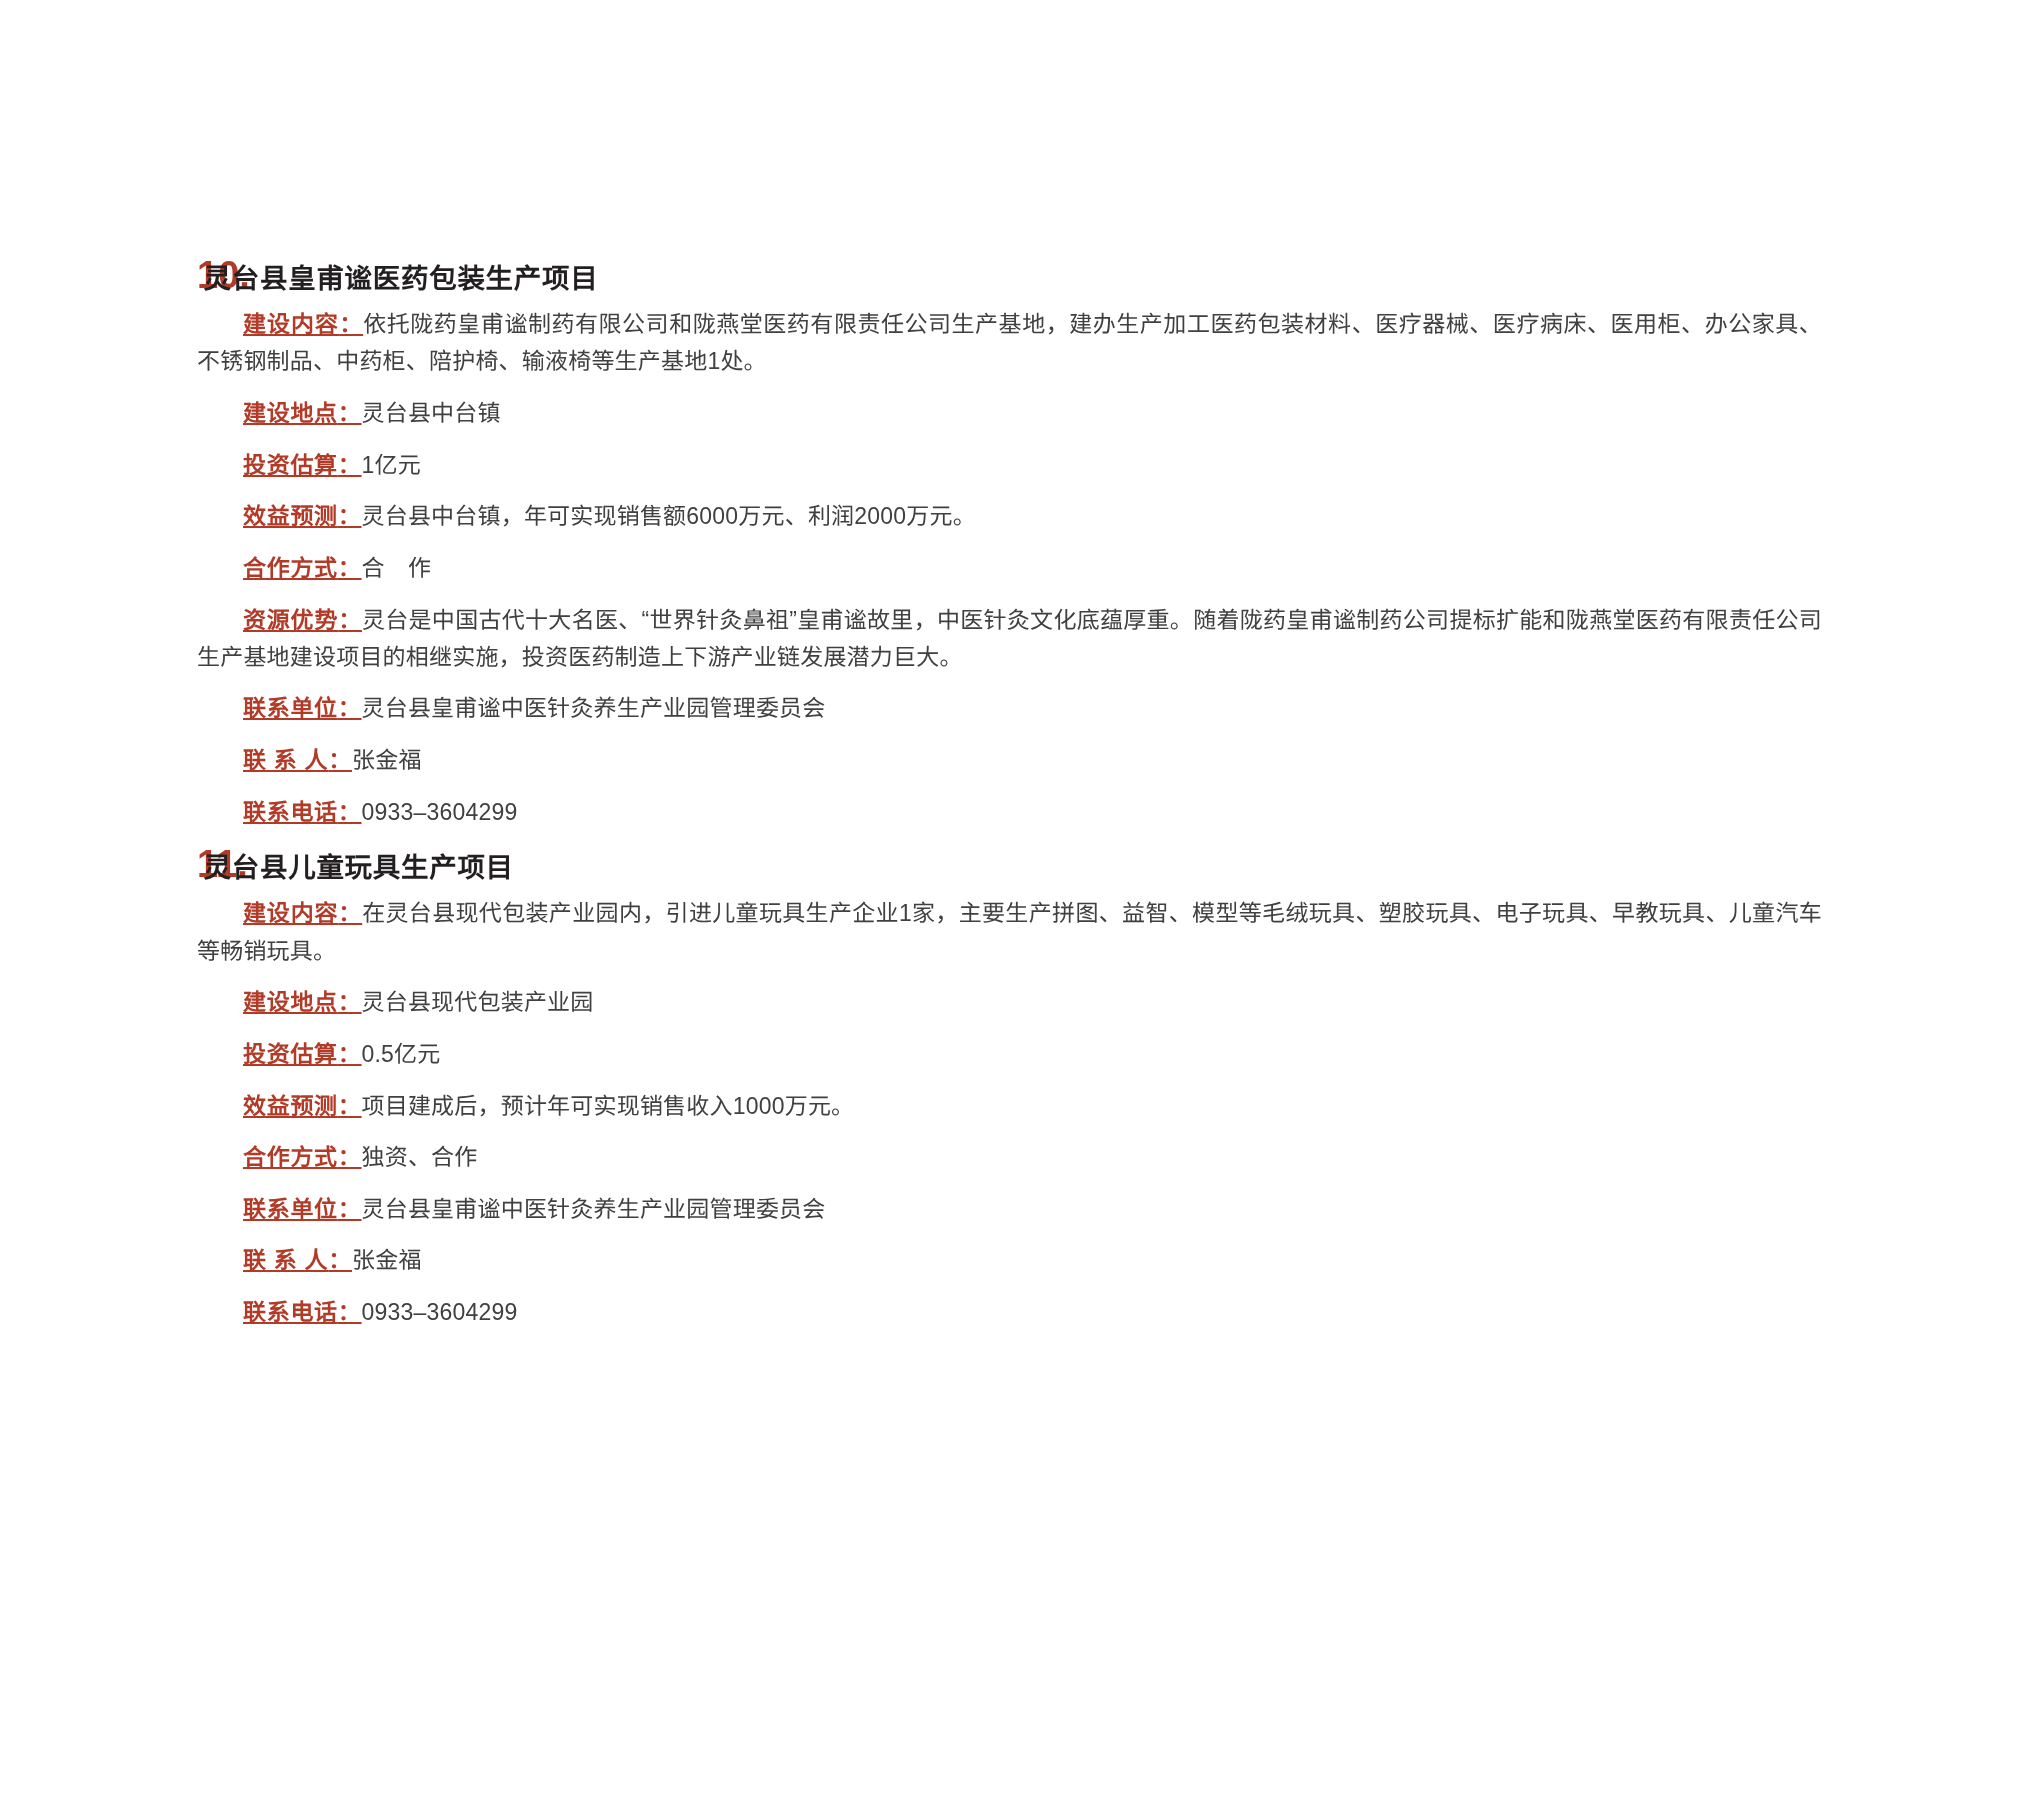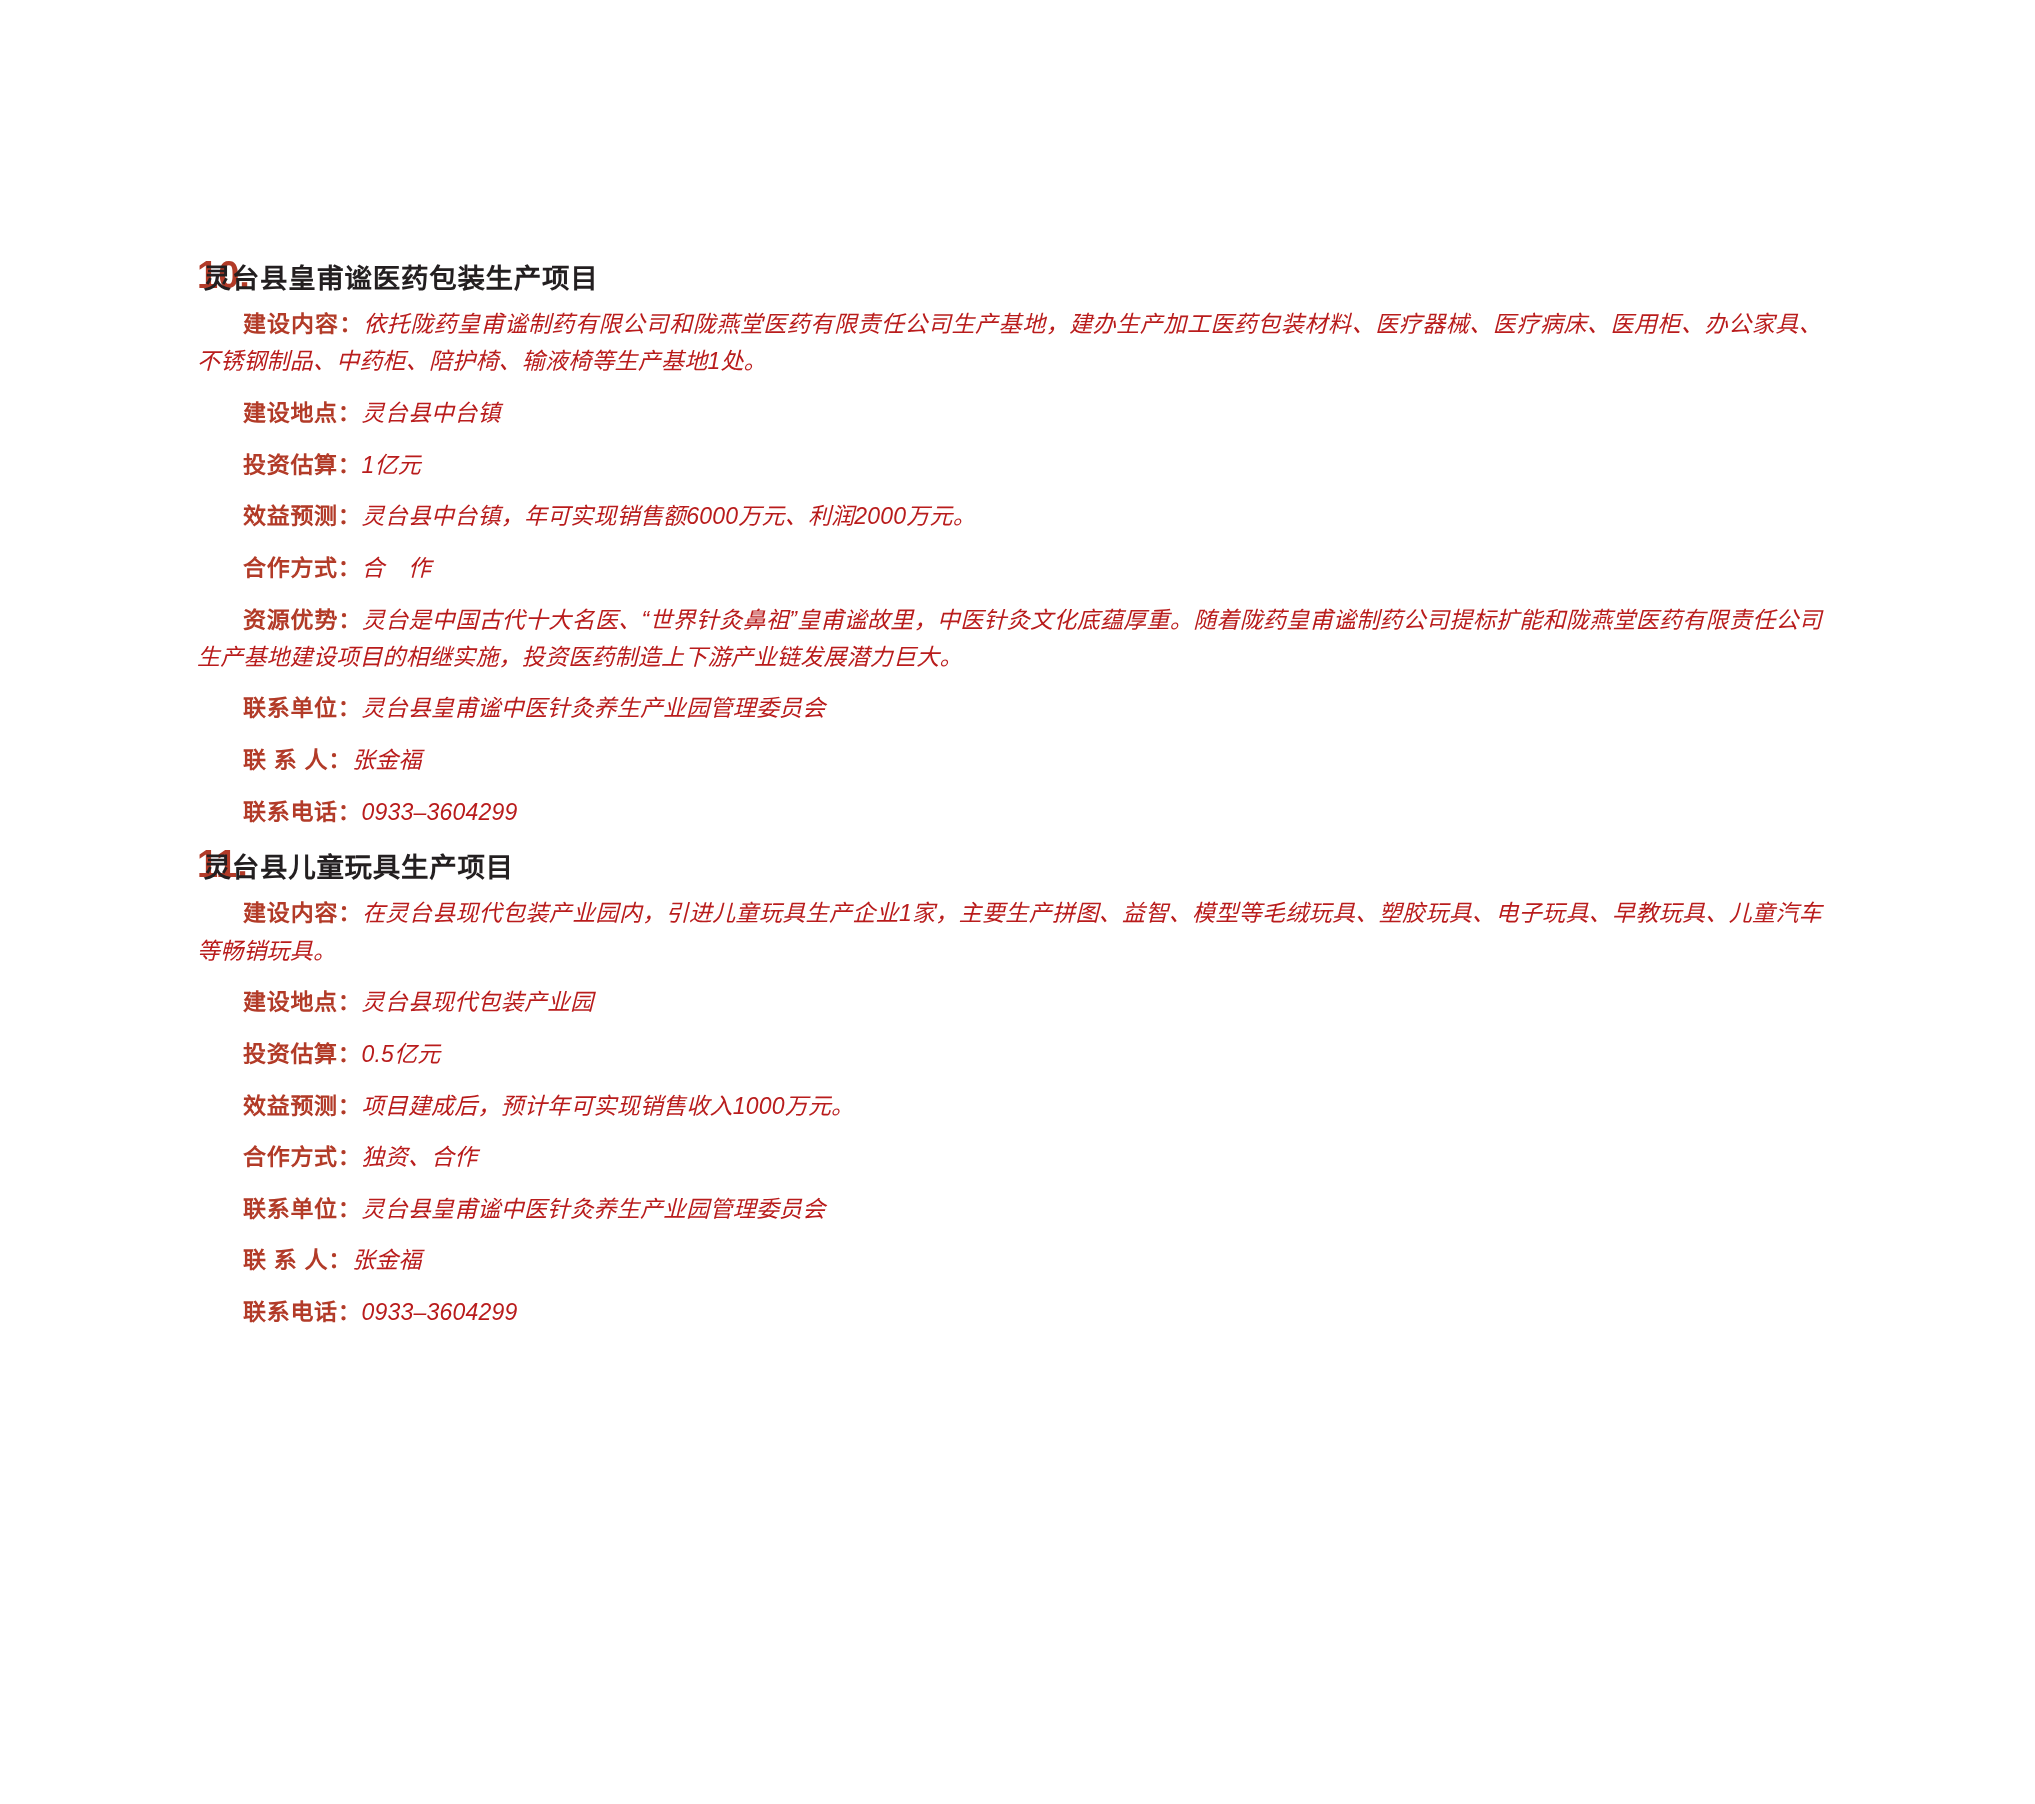--- a/index.html
+++ b/index.html
@@ -61,29 +61,29 @@
     line-height: 1.62;
     text-align: justify;
     text-justify: inter-ideograph;
     padding-left: 0;
     text-indent: 46px;
   }
   .field .label {
     color: #b23b28;
     font-weight: bold;
     letter-spacing: 0.7px;
+    text-decoration: underline;
   }
   .field .label .sep {
     font-weight: bold;
     color: #b23b28;
   }
   .field .value {
-    color: #b91c1c;
+    color: #404040;
     letter-spacing: 0.2px;
-    font-style: italic;
   }
 </style>
 </head>
 <body>
 
 <div class="page">
   <div class="content">
 
     <div class="project">
       <div class="proj-head">

